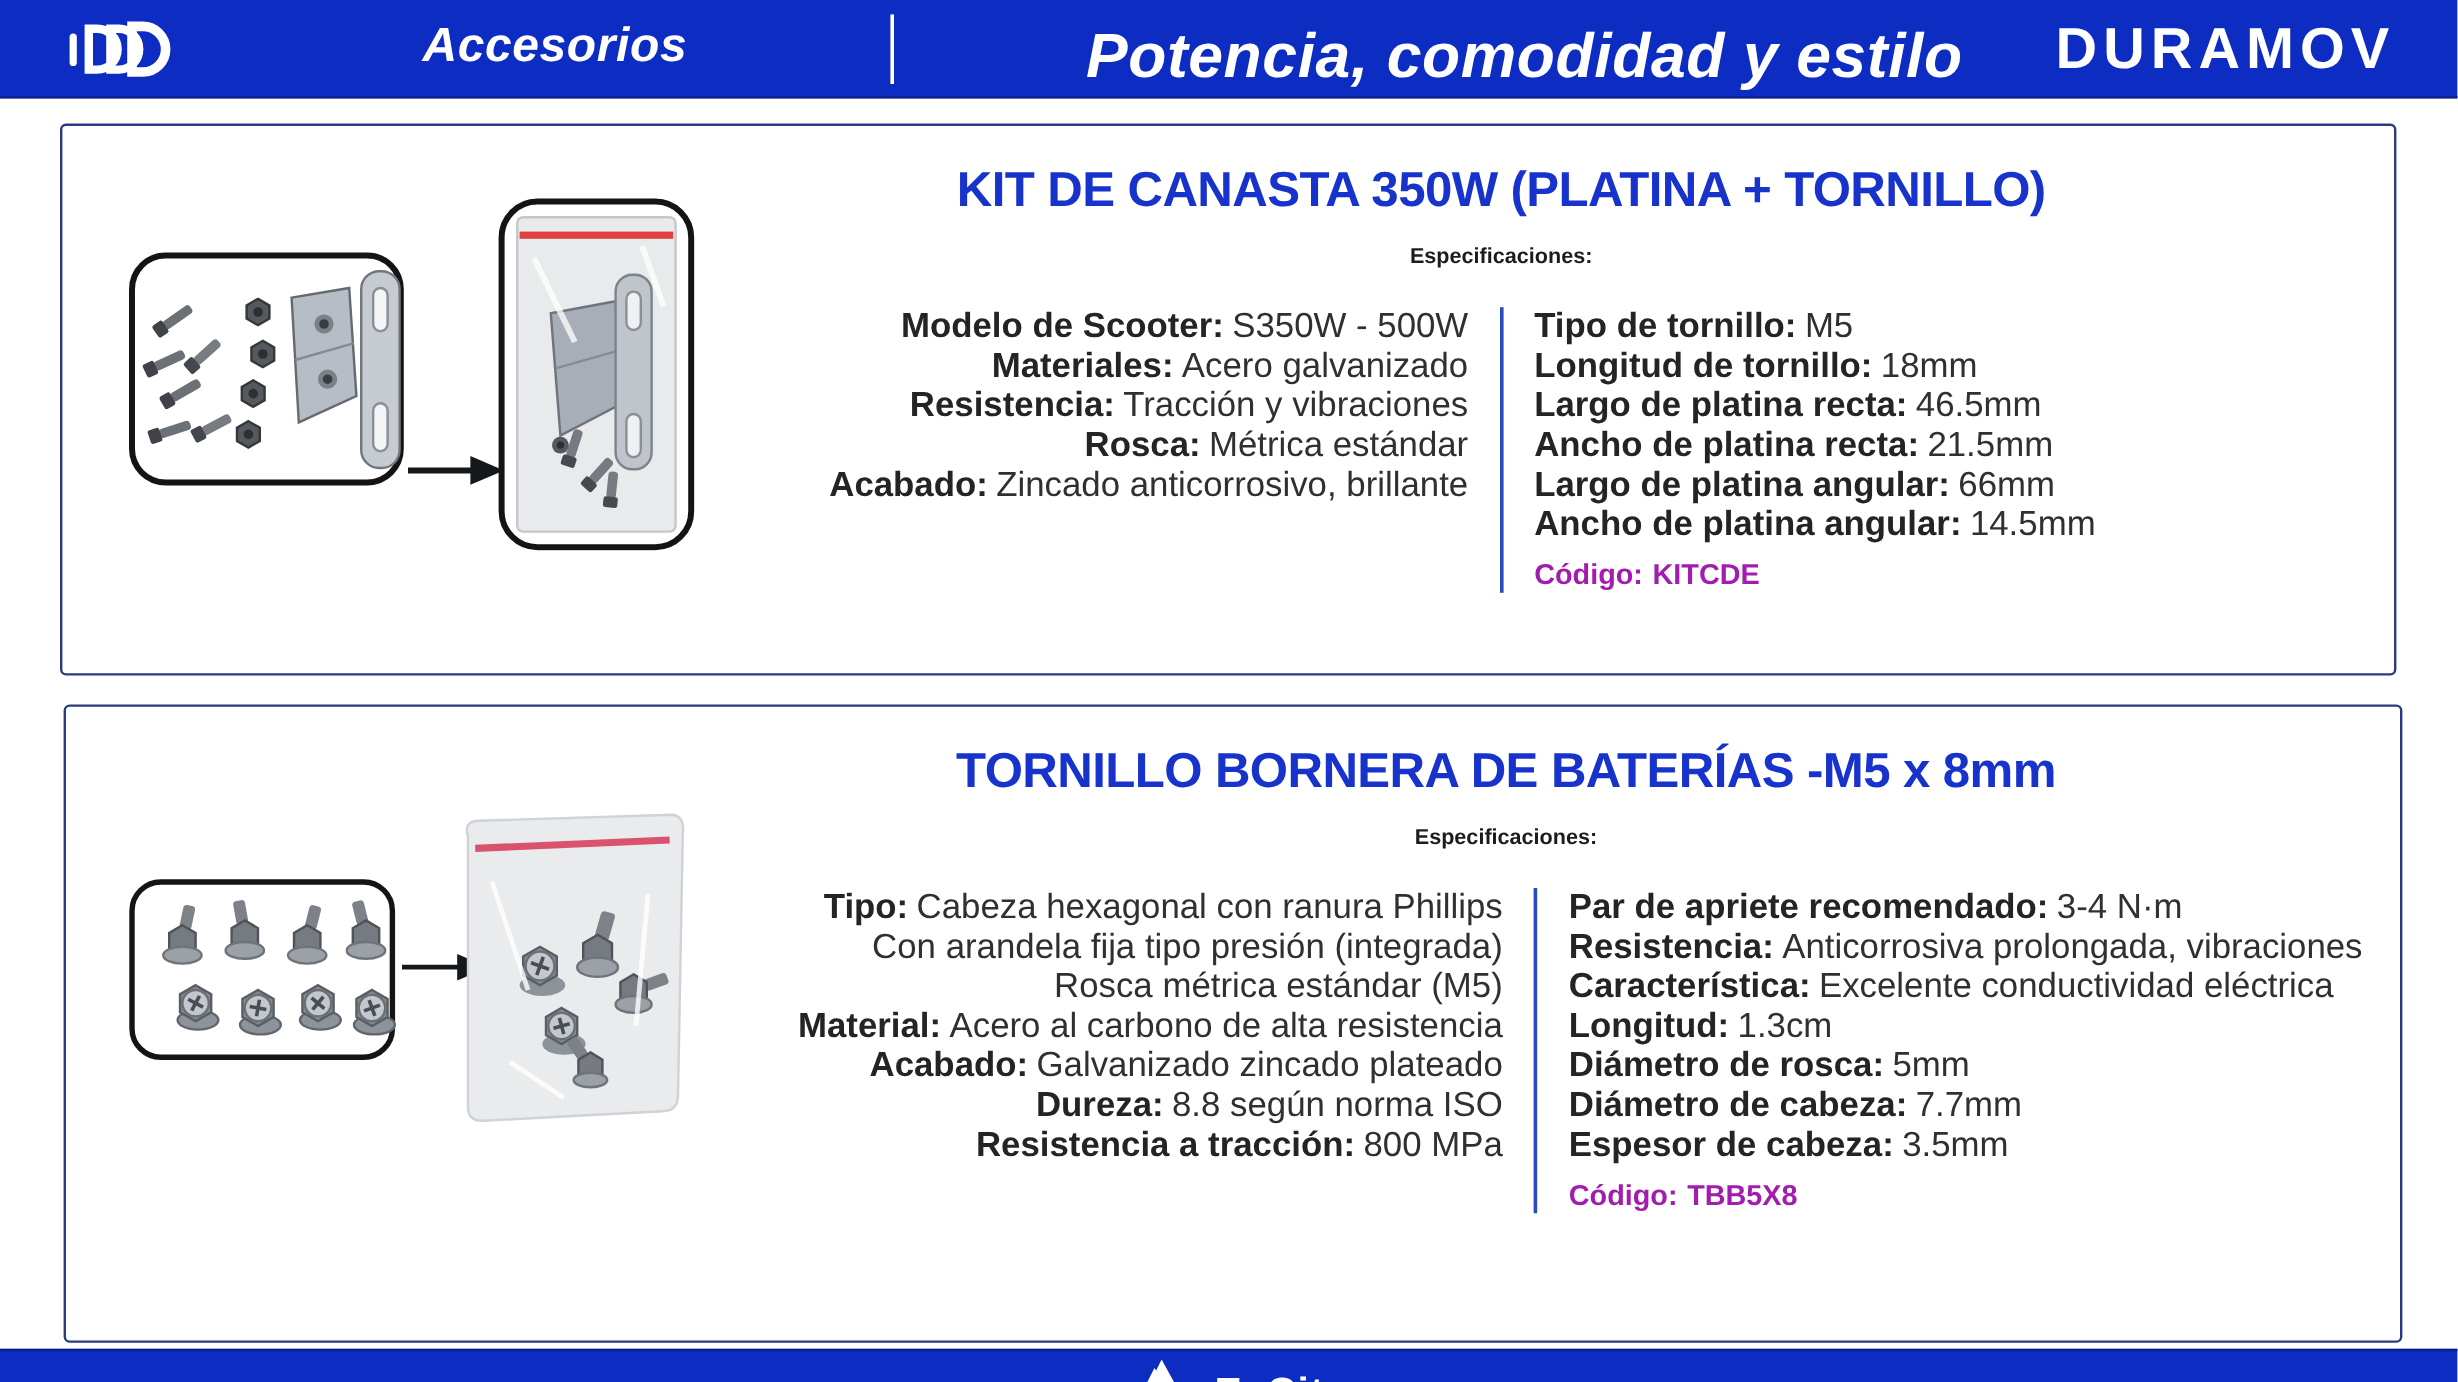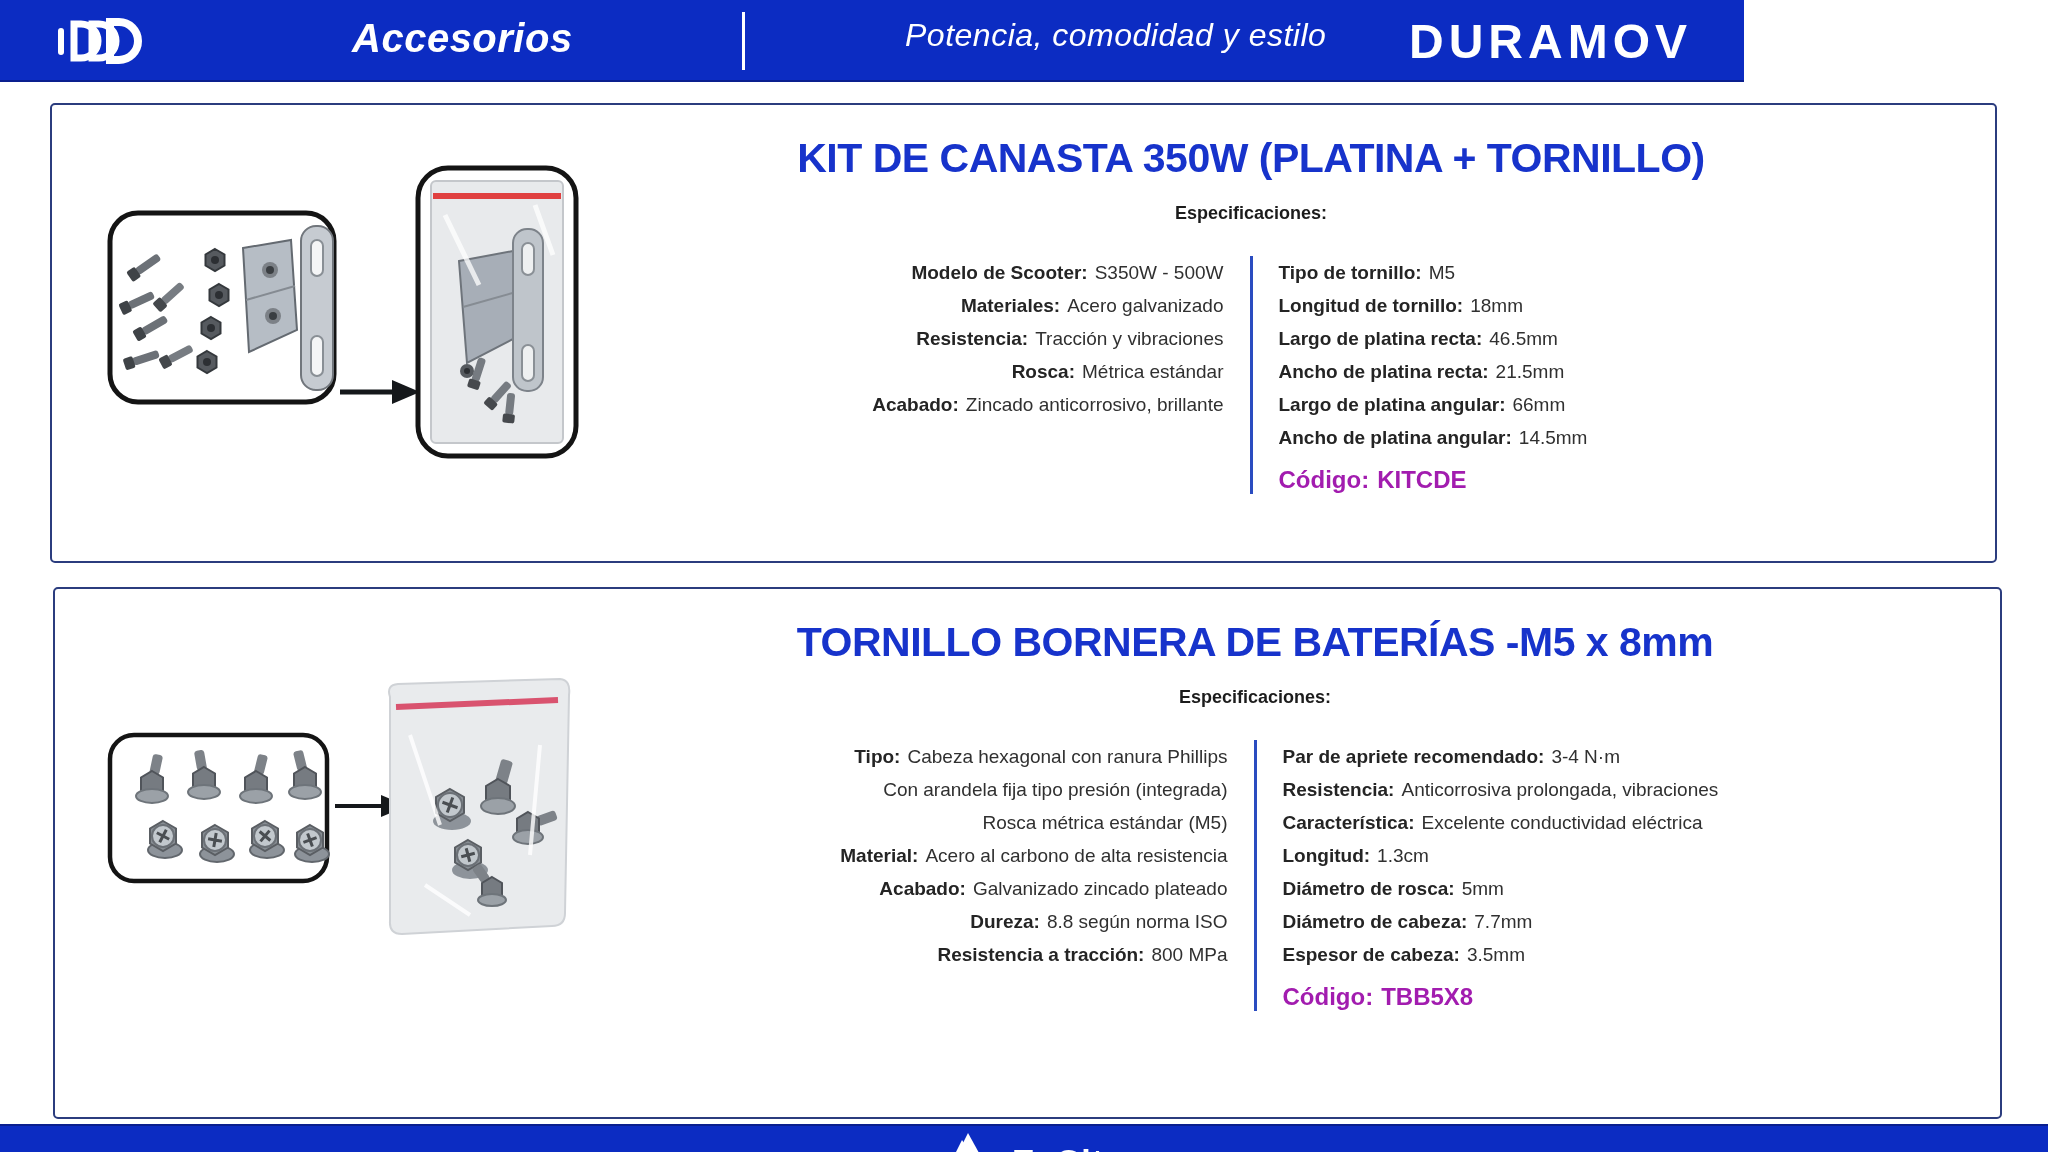--- a/index.html
+++ b/index.html
@@ -4,34 +4,34 @@
 <style>
   * { margin:0; padding:0; box-sizing:border-box; }
   html,body { width:2048px; height:1152px; }
   body {
     position:relative; overflow:hidden; background:#ffffff;
     font-family:"Liberation Sans", sans-serif; color:#2f2f2f;
   }
 
   
   .topbar {
-    position:absolute; top:0; left:0; width:1744px; height:82px;
+    position:absolute; top:0; left:0; width:2048px; height:82px;
     background:#0c2cc2; border-bottom:2px solid #0a1f8e;
   }
   .topbar .brand-mark { position:absolute; left:52px; top:11px; }
   .topbar .section-title {
     position:absolute; left:352px; top:16px;
     font-size:40px; font-weight:bold; font-style:italic; color:#ffffff; letter-spacing:.5px;
   }
   .topbar .vdivider {
     position:absolute; left:742px; top:12px; width:3px; height:58px; background:#ffffff;
   }
   .topbar .tagline {
     position:absolute; left:905px; top:17px;
-    font-size:32px; font-weight:normal; font-style:italic; color:#ffffff; letter-spacing:.5px;
+    font-size:52px; font-weight:bold; font-style:italic; color:#ffffff; letter-spacing:.5px;
   }
   .topbar .brand-right {
     position:absolute; right:52px; top:14px;
     font-size:48px; font-weight:bold; color:#ffffff; letter-spacing:5px;
     font-stretch:condensed;
   }
 
   
   .card {
     position:absolute; background:#ffffff;
@@ -51,21 +51,21 @@
   .specs-heading {
     text-align:center; font-weight:bold; font-size:18px; color:#1c1c1c;
     margin-top:13px; line-height:34px;
   }
   .specs {
     display:grid; grid-template-columns:1fr 3px 1fr; column-gap:26px; margin-top:26px;
   }
   .col-left  { text-align:right; }
   .col-right { text-align:left; }
   .spec-divider { background:#2a4cc0; width:3px; }
-  .row { font-size:19px; line-height:33px; white-space:nowrap; color:#303030; }
+  .row { font-size:29px; line-height:33px; white-space:nowrap; color:#303030; }
   .row .lbl { font-weight:bold; color:#242424; }
   .row .lbl:not(:empty) { margin-right:7px; }
   .code-row { margin-top:12px; font-size:24px; font-weight:bold; color:#a21caf; white-space:nowrap; }
   .code-row .lbl { margin-right:8px; }
 
   
   .footer {
     position:absolute; left:0; top:1080px; width:2048px; height:72px;
     background:#0c2cc2; border-top:2px solid #0a1f8e;
     display:flex; align-items:center; justify-content:center;margin-top:44px;

